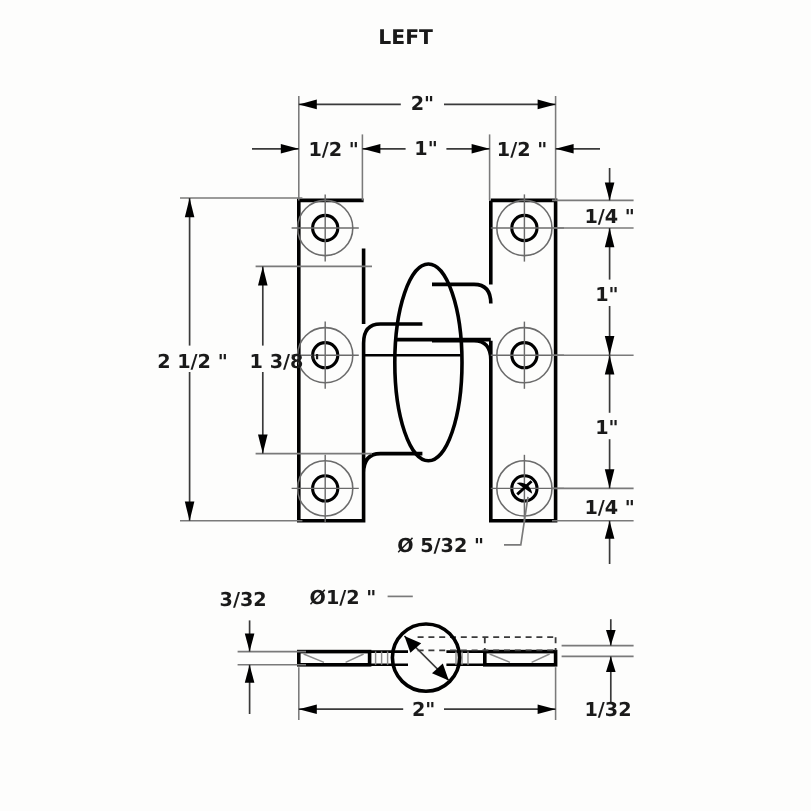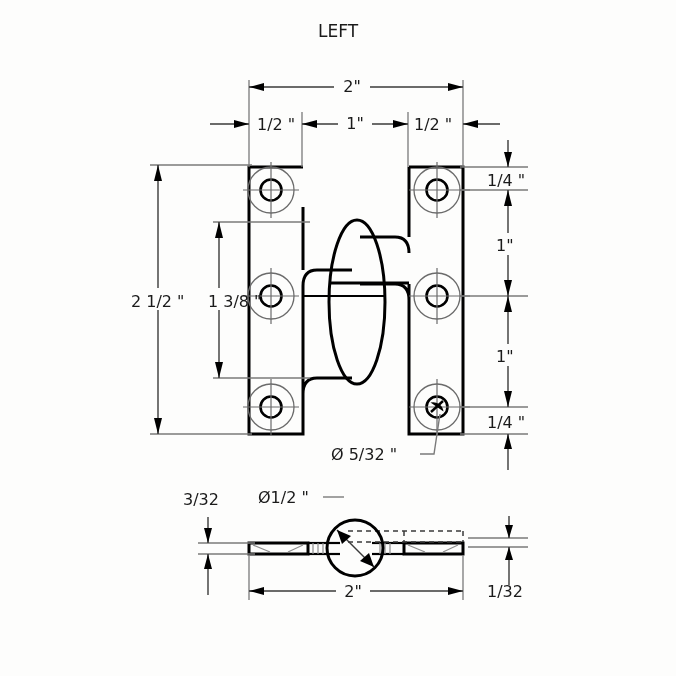--- a/index.html
+++ b/index.html
@@ -10,20 +10,21 @@
   body {
     width: 676px;
     height: 676px;
     font-family: "DejaVu Sans", "Liberation Sans", sans-serif;
     overflow: hidden;
   }
   #drawing-root {
     position: relative;
     width: 676px;
     height: 676px;
+    font-weight: bold;
   }
   svg { display: block; }
 
   
   .obj     { fill: none; stroke: #000000; stroke-width: 3; stroke-linecap: butt; stroke-linejoin: miter; }
   .obj-thin{ fill: none; stroke: #000000; stroke-width: 2.2; }
   .hole    { fill: none; stroke: #000000; stroke-width: 2.6; }
   .holering{ fill: none; stroke: #6b6b6b; stroke-width: 1.3; }
   .center  { fill: none; stroke: #6b6b6b; stroke-width: 1.2; }
   .ext     { fill: none; stroke: #7a7a7a; stroke-width: 1.3; }

